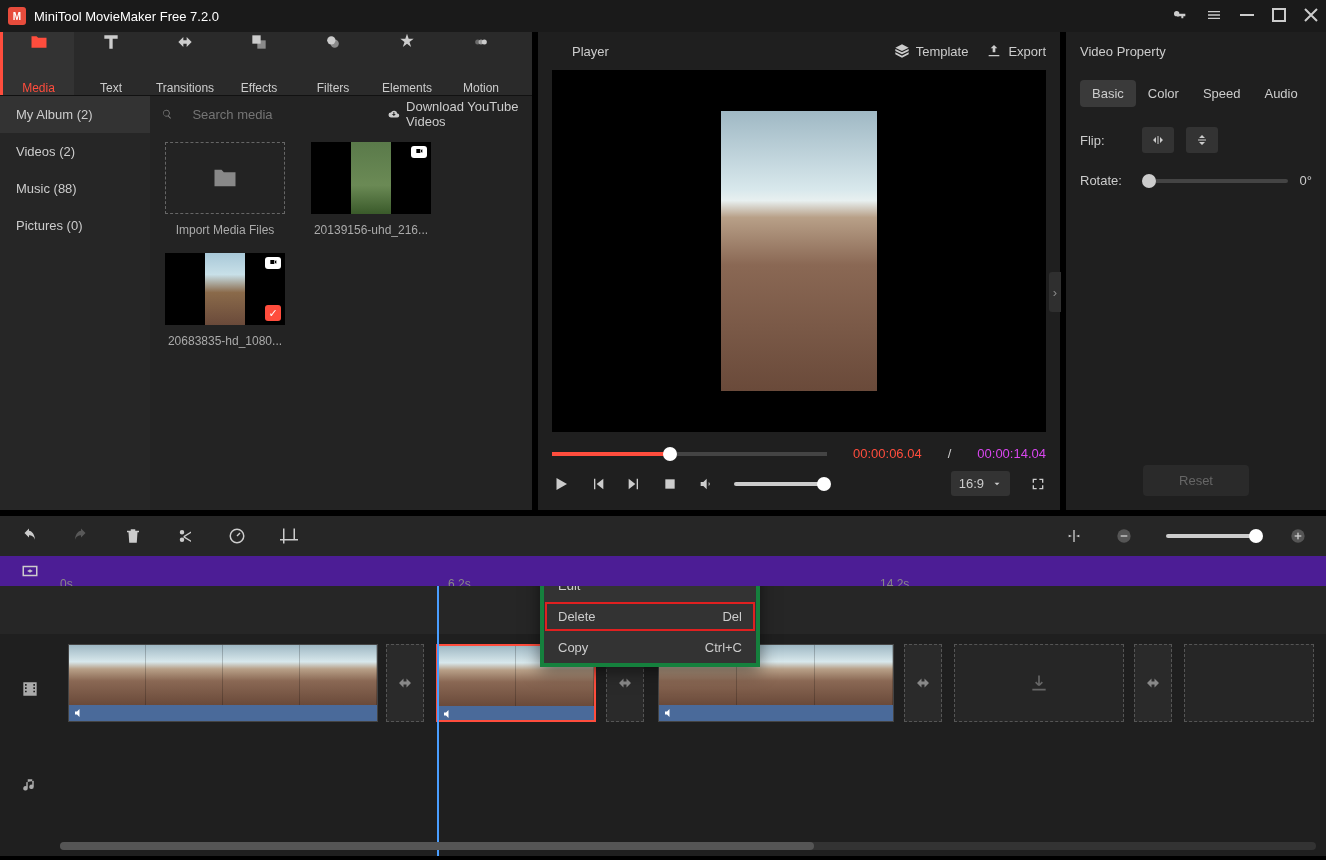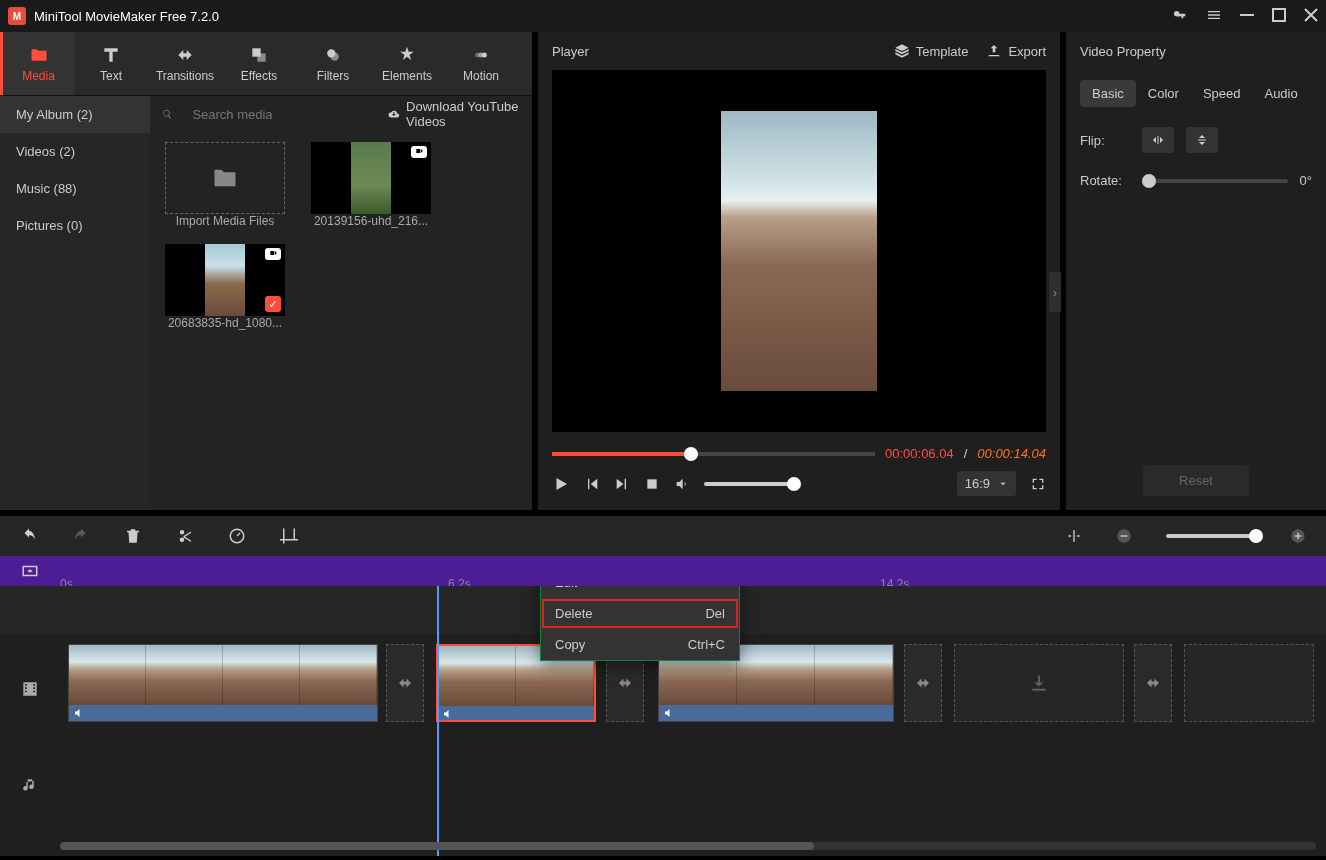--- a/index.html
+++ b/index.html
@@ -14,58 +14,58 @@
 .key-icon { color: #f1c40f; }
 
 
 .main-row { display: flex; height: 478px; }
 .left-panel { width: 532px; background: #1f1f1f; display: flex; flex-direction: column; }
 .player-panel { flex: 1; background: #1f1f1f; margin-left: 6px; display: flex; flex-direction: column; position: relative; }
 .property-panel { width: 260px; background: #1f1f1f; margin-left: 6px; display: flex; flex-direction: column; }
 
 
 .tabs { display: flex; background: #2a2a2a; height: 64px; border-bottom: 1px solid #111; }
-.tab { flex: 0 0 74px; display: flex; flex-direction: column; align-items: center; justify-content: center; gap: 4px; color: #ccc; cursor: pointer; }
+.tab { flex: 0 0 74px; display: flex; flex-direction: column; align-items: center; justify-content: space-between; gap: 4px; color: #ccc; cursor: pointer; }
 .tab.active { color: #ff4d3d; background: #333; border-left: 3px solid #ff4d3d; }
 .tab svg { width: 20px; height: 20px; }
 .tab span { font-size: 12px; }
 
 
 .media-body { display: flex; flex: 1; }
 .sidebar { width: 150px; background: #262626; }
 .sidebar .item { padding: 11px 16px; color: #ccc; cursor: pointer; font-size: 13px; }
 .sidebar .item.active { background: #333; }
 .media-area { flex: 1; background: #232323; }
 .media-top { height: 36px; display: flex; align-items: center; padding: 0 12px; gap: 20px; }
 .media-top input { background: transparent; border: none; color: #ccc; font-size: 13px; outline: none; flex: 1; }
 .media-top .dl { color: #ccc; font-size: 13px; cursor: pointer; display: flex; align-items: center; gap: 6px; }
 .media-grid { display: flex; flex-wrap: wrap; padding: 10px; gap: 16px; }
 .media-item { width: 130px; text-align: center; }
 .media-thumb { width: 120px; height: 72px; background: #000; position: relative; display: flex; align-items: center; justify-content: center; margin: 0 auto; }
 .media-thumb.import { border: 1px dashed #666; background: transparent; }
 .media-thumb .vid-badge { position: absolute; top: 4px; right: 4px; background: #fff; color: #000; border-radius: 3px; padding: 1px 3px; font-size: 9px; }
 .media-thumb .check { position: absolute; bottom: 4px; right: 4px; background: #ff4d3d; color: #fff; border-radius: 3px; width: 16px; height: 16px; display: flex; align-items:center; justify-content:center; font-size:11px; }
-.media-label { font-size: 12px; color: #aaa; margin-top: 0; white-space: nowrap; overflow: hidden; text-overflow: ellipsis; }
+.media-label { font-size: 12px; color: #aaa; margin-top: 9px; white-space: nowrap; overflow: hidden; text-overflow: ellipsis; }
 .thumb-img { width: 40px; height: 72px; background: linear-gradient(180deg,#5a7a4a 0%,#6b8a55 60%,#3a5a2a 100%); }
 .thumb-beach { width: 40px; height: 72px; background: linear-gradient(180deg,#a8c8d8 0%,#c8e0e8 30%,#8a6a4a 55%,#6a4a3a 100%); }
 
 
 .player-header { height: 38px; display: flex; align-items: center; padding: 0 14px; color: #ccc; }
-.player-header .hdr-title { flex: 1; }
+.player-header .hdr-title { flex: 1; margin-left: 20px; }
 .player-header .btn { display: flex; align-items: center; gap: 6px; margin-left: 18px; cursor: pointer; }
 .player-video { flex: 1; margin: 0 14px; background: #000; display: flex; align-items: center; justify-content: center; position: relative; }
 .player-video .frame { width: 156px; height: 280px; background: linear-gradient(180deg,#9fb8c4 0%,#d8e8ec 28%,#e8f0f0 32%,#b8a088 38%,#8a6854 55%,#6a4a3a 100%); }
 .player-controls { height: 78px; padding: 0 14px; display: flex; flex-direction: column; justify-content: center; gap: 10px; }
-.progress-row { display: flex; align-items: center; gap: 10px; }
+.progress-row { display: flex; align-items: center; gap: 26px; }
 .progress-bar { flex: 1; height: 4px; background: #444; position: relative; }
 .progress-fill { position: absolute; left: 0; top: 0; height: 100%; background: #ff4d3d; width: 43%; }
 .progress-thumb { position: absolute; left: 43%; top: -5px; width: 14px; height: 14px; background: #fff; border-radius: 50%; transform: translateX(-50%); }
 .time-cur { color: #ff4d3d; }
-.time-tot { color: #f97316; font-style: italic; }
-.ctrl-row { display: flex; align-items: center; gap: 14px; }
+.time-tot { color: #d946ef; }
+.ctrl-row { display: flex; align-items: center; gap: 20px; }
 .ctrl-row .spacer { flex: 1; }
 .vol-bar { width: 90px; height: 4px; background: #ccc; position: relative; border-radius: 2px; }
 .vol-bar::after { content:''; position:absolute; right:-7px; top:-5px; width:14px; height:14px; background:#fff; border-radius:50%; }
 .aspect-sel { background: #333; border: none; color: #ccc; padding: 5px 8px; border-radius: 3px; display: flex; align-items: center; gap: 8px; }
 .expand-tab { position: absolute; right: -1px; top: 240px; width: 12px; height: 40px; background: #2f2f2f; display:flex; align-items:center; justify-content:center; color:#888; border-radius: 3px 0 0 3px; }
 
 
 .property-panel .phdr { height: 38px; display: flex; align-items: center; padding: 0 14px; }
 .prop-tabs { display: flex; gap: 0; padding: 10px 14px; }
 .prop-tab { padding: 6px 12px; border-radius: 4px; cursor: pointer; font-size: 13px; }
@@ -96,21 +96,21 @@
 .clip-frame { flex: 1; background: linear-gradient(180deg,#9fb8c4 0%,#d8e8ec 28%,#b8a088 40%,#8a6854 60%,#6a4a3a 100%); border-right: 1px solid rgba(0,0,0,0.2); }
 .clip-audio { height: 16px; background: #4a6a9a; display: flex; align-items: center; padding: 0 4px; }
 .trans-btn { position: absolute; width: 38px; height: 78px; background: #2a2a2a; border: 1px dashed #555; display: flex; align-items: center; justify-content: center; color: #888; }
 .drop-zone { position: absolute; height: 78px; border: 1px dashed #555; background: #262626; display:flex; align-items:center; justify-content:center; color:#666; }
 .playhead { position: absolute; top: 0; bottom: 0; width: 2px; background: #4a9eff; }
 .playhead::before { content:''; position:absolute; top:-4px; left:-6px; width:14px; height:14px; background:#4a9eff; border-radius:50%; }
 .timeline-scrollbar { position:absolute; bottom:6px; left:60px; right:10px; height:8px; background:#333; border-radius:4px; }
 .timeline-scrollbar::after { content:''; position:absolute; left:0; width:60%; top:0; bottom:0; background:#555; border-radius:4px; }
 
 
-.context-menu { position: absolute; background: #333; border: 1px solid #15803d; box-shadow: 0 4px 16px rgba(0,0,0,0.5); width: 200px; z-index: 100; }
+.context-menu { position: absolute; background: #333; border: 4px solid #15803d; box-shadow: 0 4px 16px rgba(0,0,0,0.5); width: 220px; z-index: 100; }
 .context-menu .mitem { padding: 8px 14px; display: flex; justify-content: space-between; color: #ccc; cursor: pointer; }
 .context-menu .mitem.disabled { color: #666; }
 .context-menu .mitem.highlighted { outline: 2px solid #e02020; outline-offset: -3px; }
 
 svg { fill: currentColor; }
 .icon-btn { color: #ccc; cursor: pointer; display: flex; }
 </style>
 </head>
 <body>
 

